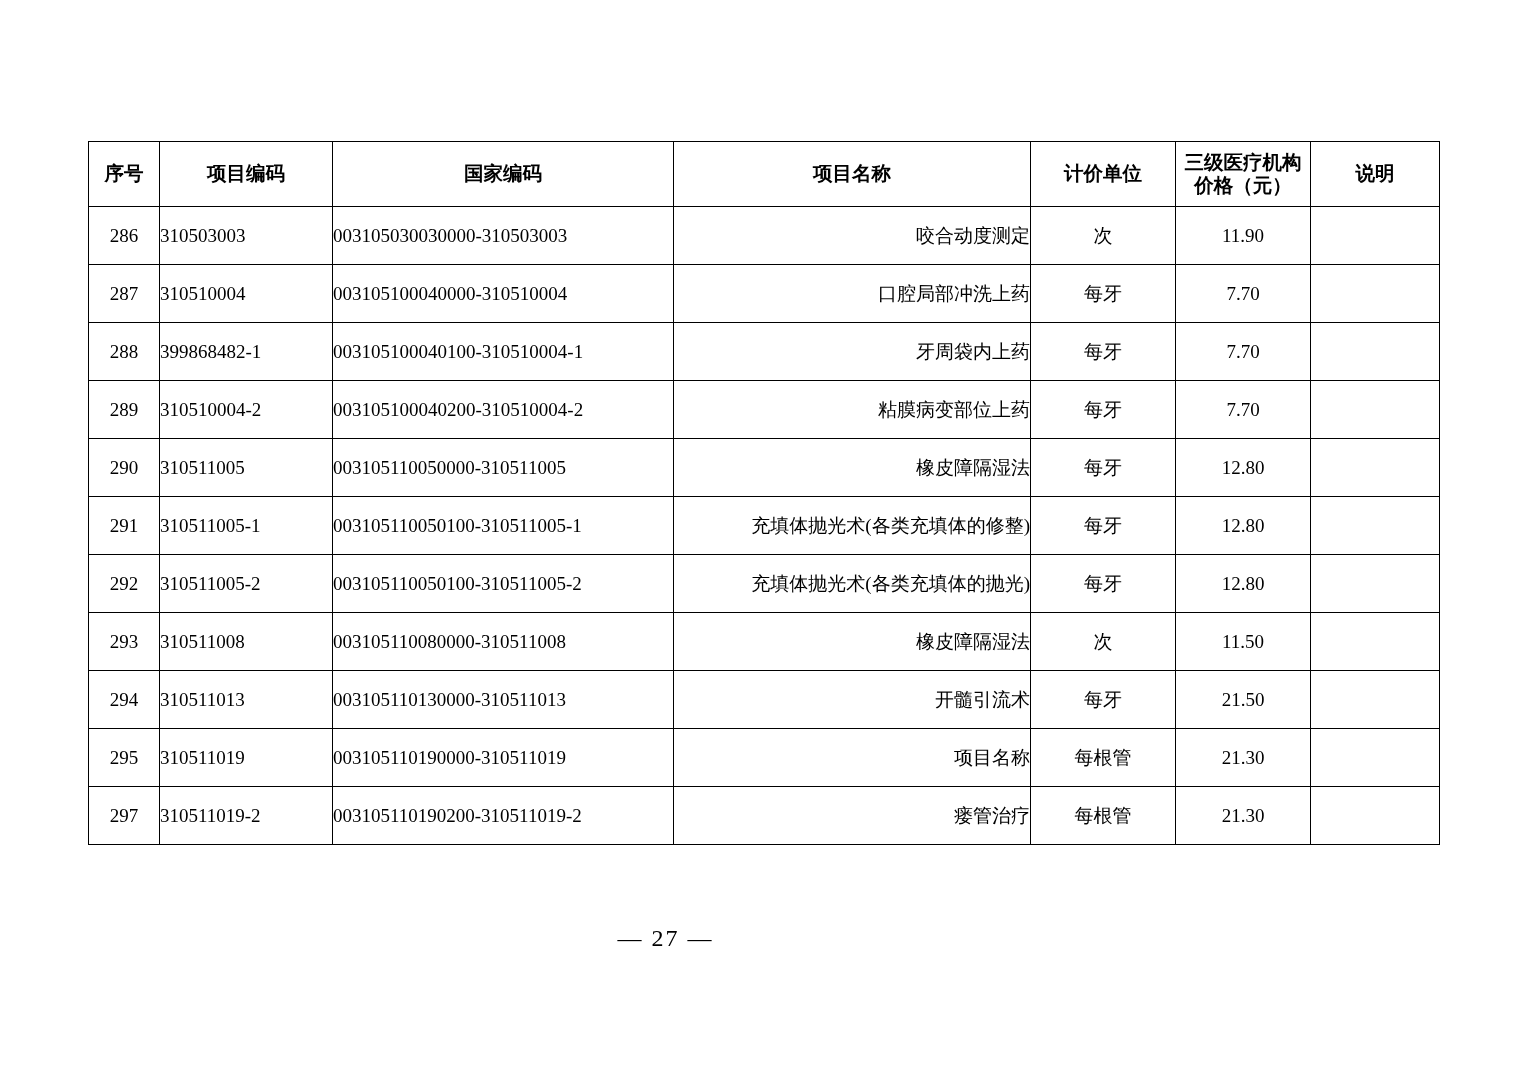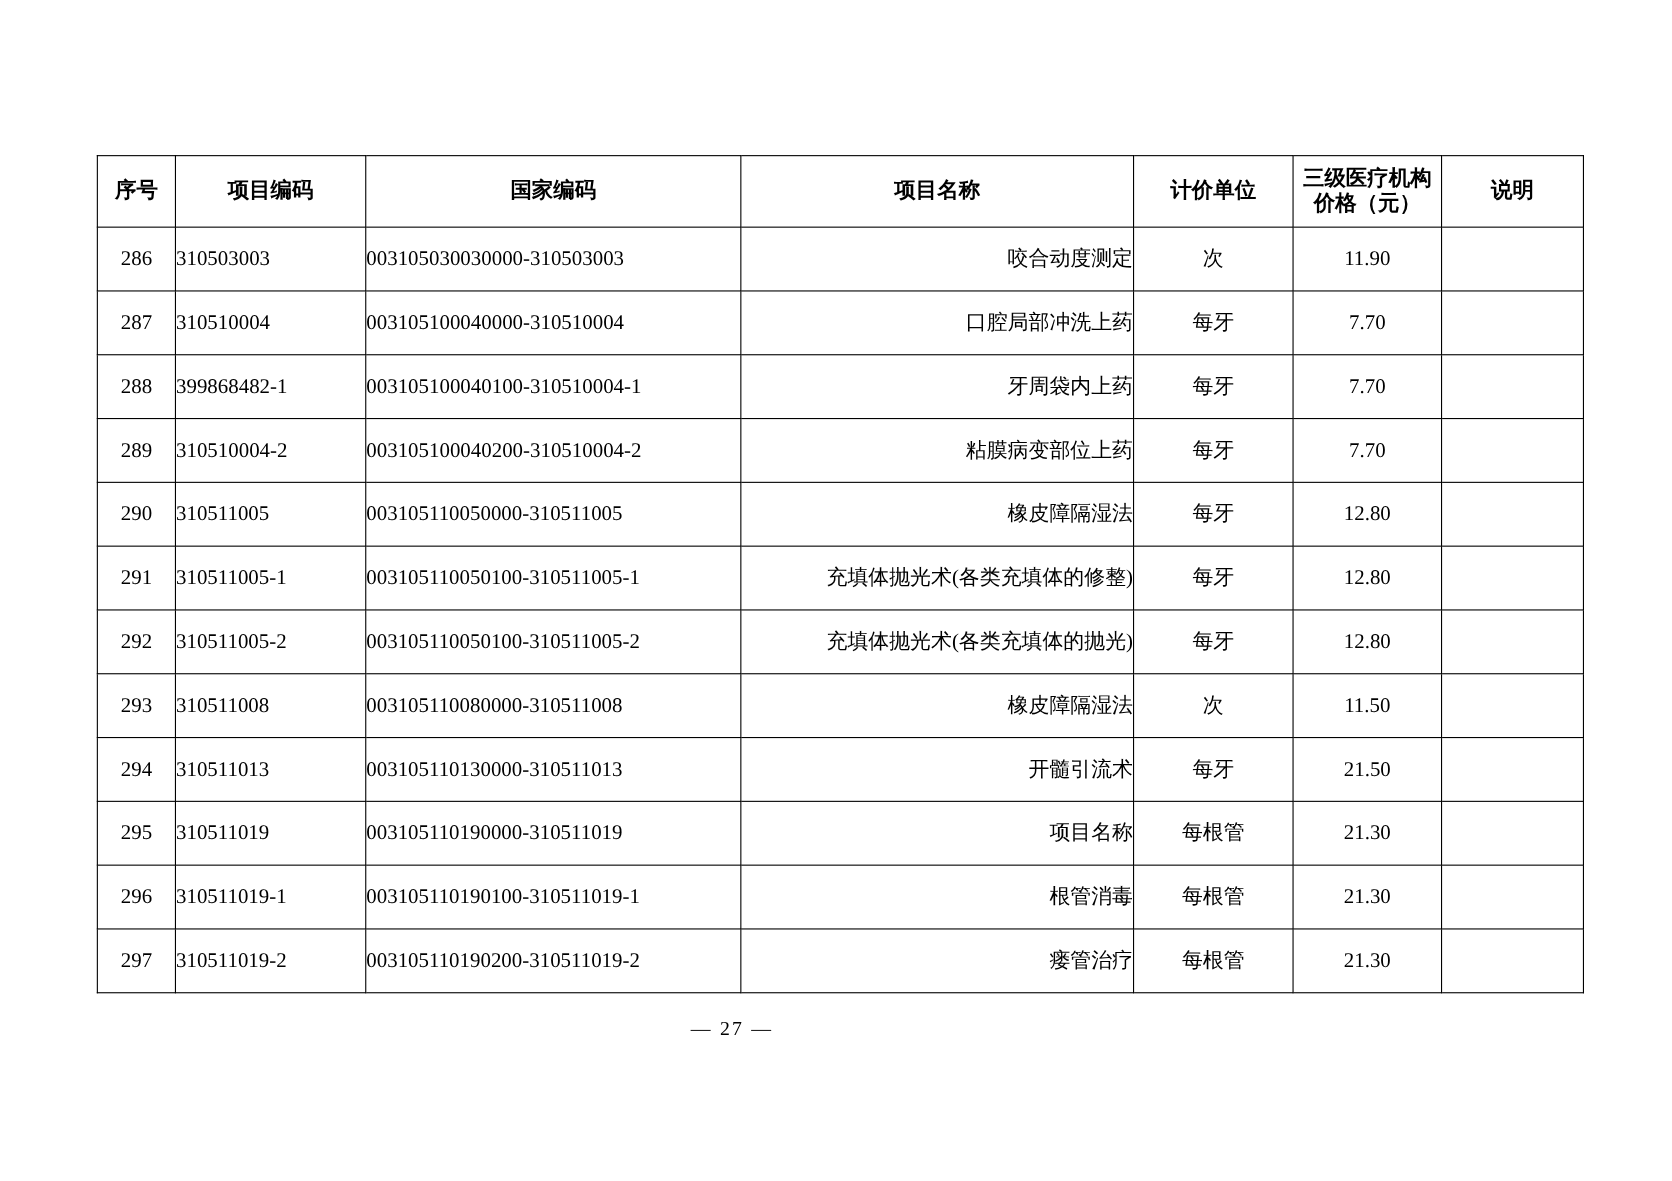--- a/index.html
+++ b/index.html
@@ -62,21 +62,21 @@
   .hdr-two-line {
     display: block;
     line-height: 1.2;
   }
   .page-number {
     position: absolute;
     left: 0;
     right: 0;
     top: 925px;
     text-align: center;
-    font-size: 18px;
+    font-size: 24px;
     letter-spacing: 2px;
     padding-right: 80px;
   }
 </style>
 </head>
 <body>
 
 <div class="page">
 
   <div class="table-wrap">
@@ -180,29 +180,20 @@
         <tr>
           <td class="c-seq">295</td>
           <td class="c-code">310511019</td>
           <td class="c-natl">003105110190000-310511019</td>
           <td class="c-name">项目名称</td>
           <td class="c-unit">每根管</td>
           <td class="c-price">21.30</td>
           <td class="c-note"></td>
         </tr>
         <tr>
-          <td class="c-seq">296</td>
-          <td class="c-code">310511019-1</td>
-          <td class="c-natl">003105110190100-310511019-1</td>
-          <td class="c-name">根管消毒</td>
-          <td class="c-unit">每根管</td>
-          <td class="c-price">21.30</td>
-          <td class="c-note"></td>
-        </tr>
-        <tr>
           <td class="c-seq">297</td>
           <td class="c-code">310511019-2</td>
           <td class="c-natl">003105110190200-310511019-2</td>
           <td class="c-name">瘘管治疗</td>
           <td class="c-unit">每根管</td>
           <td class="c-price">21.30</td>
           <td class="c-note"></td>
         </tr>
       </tbody>
     </table>

